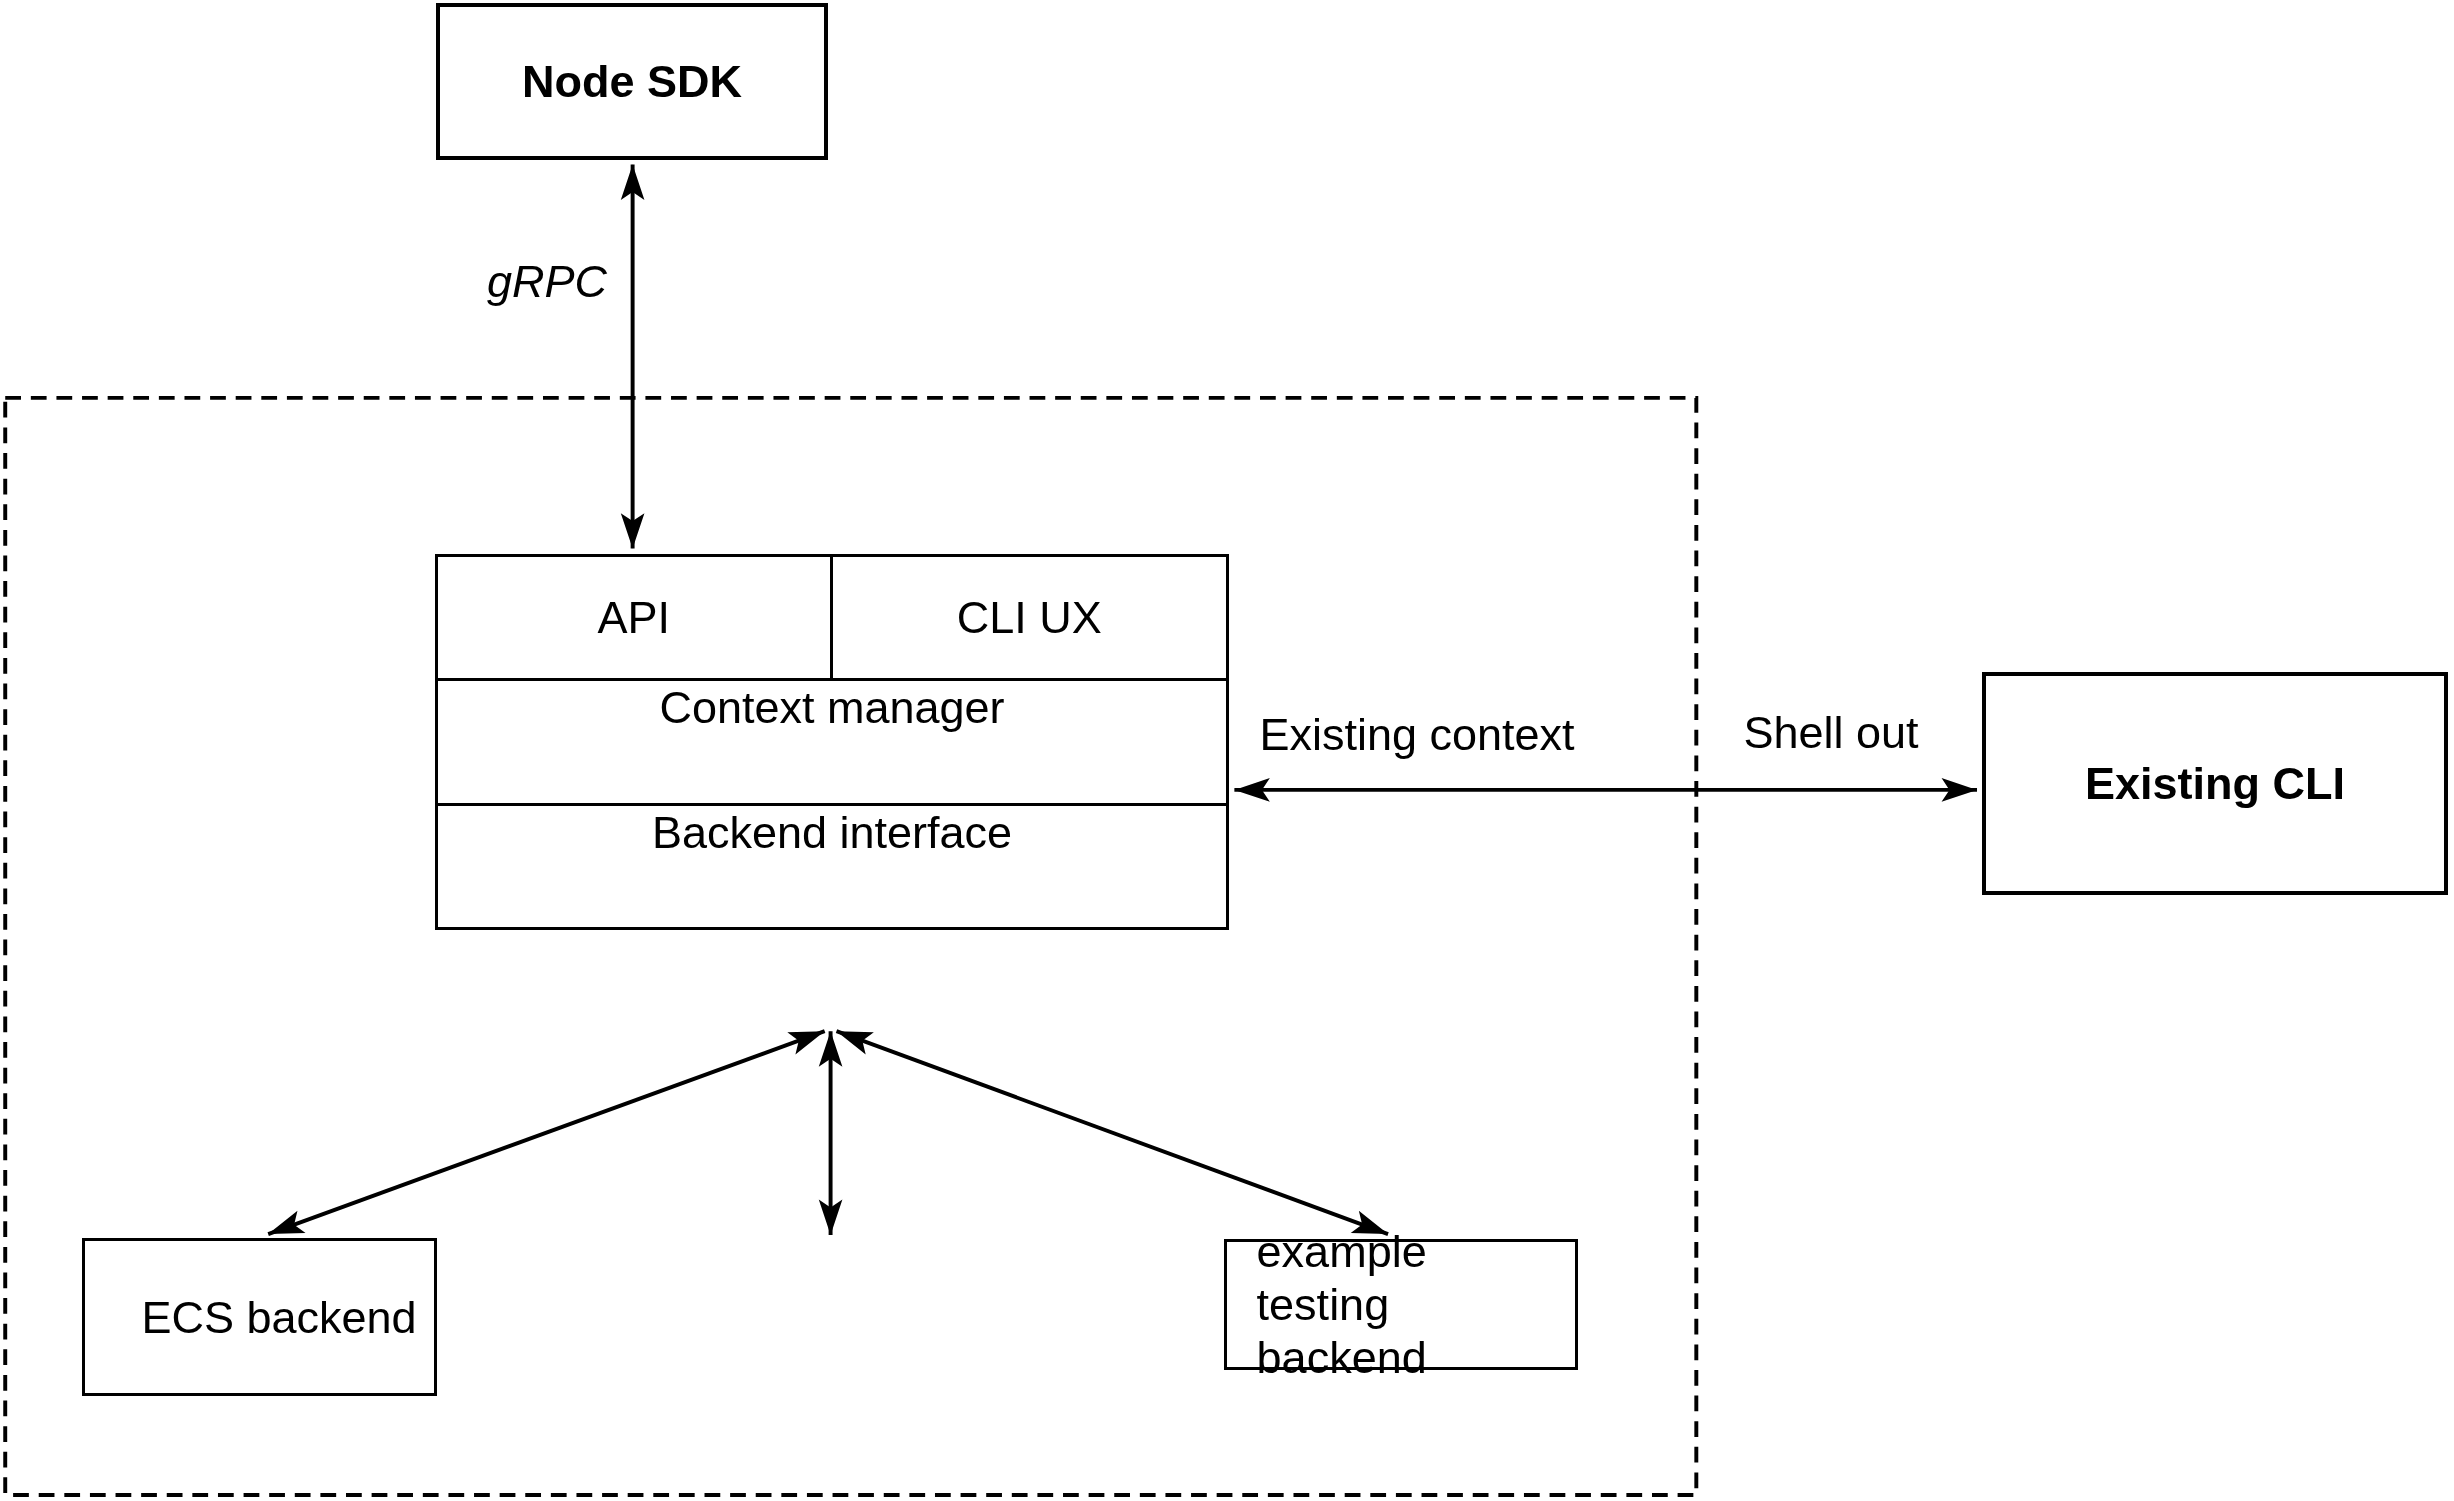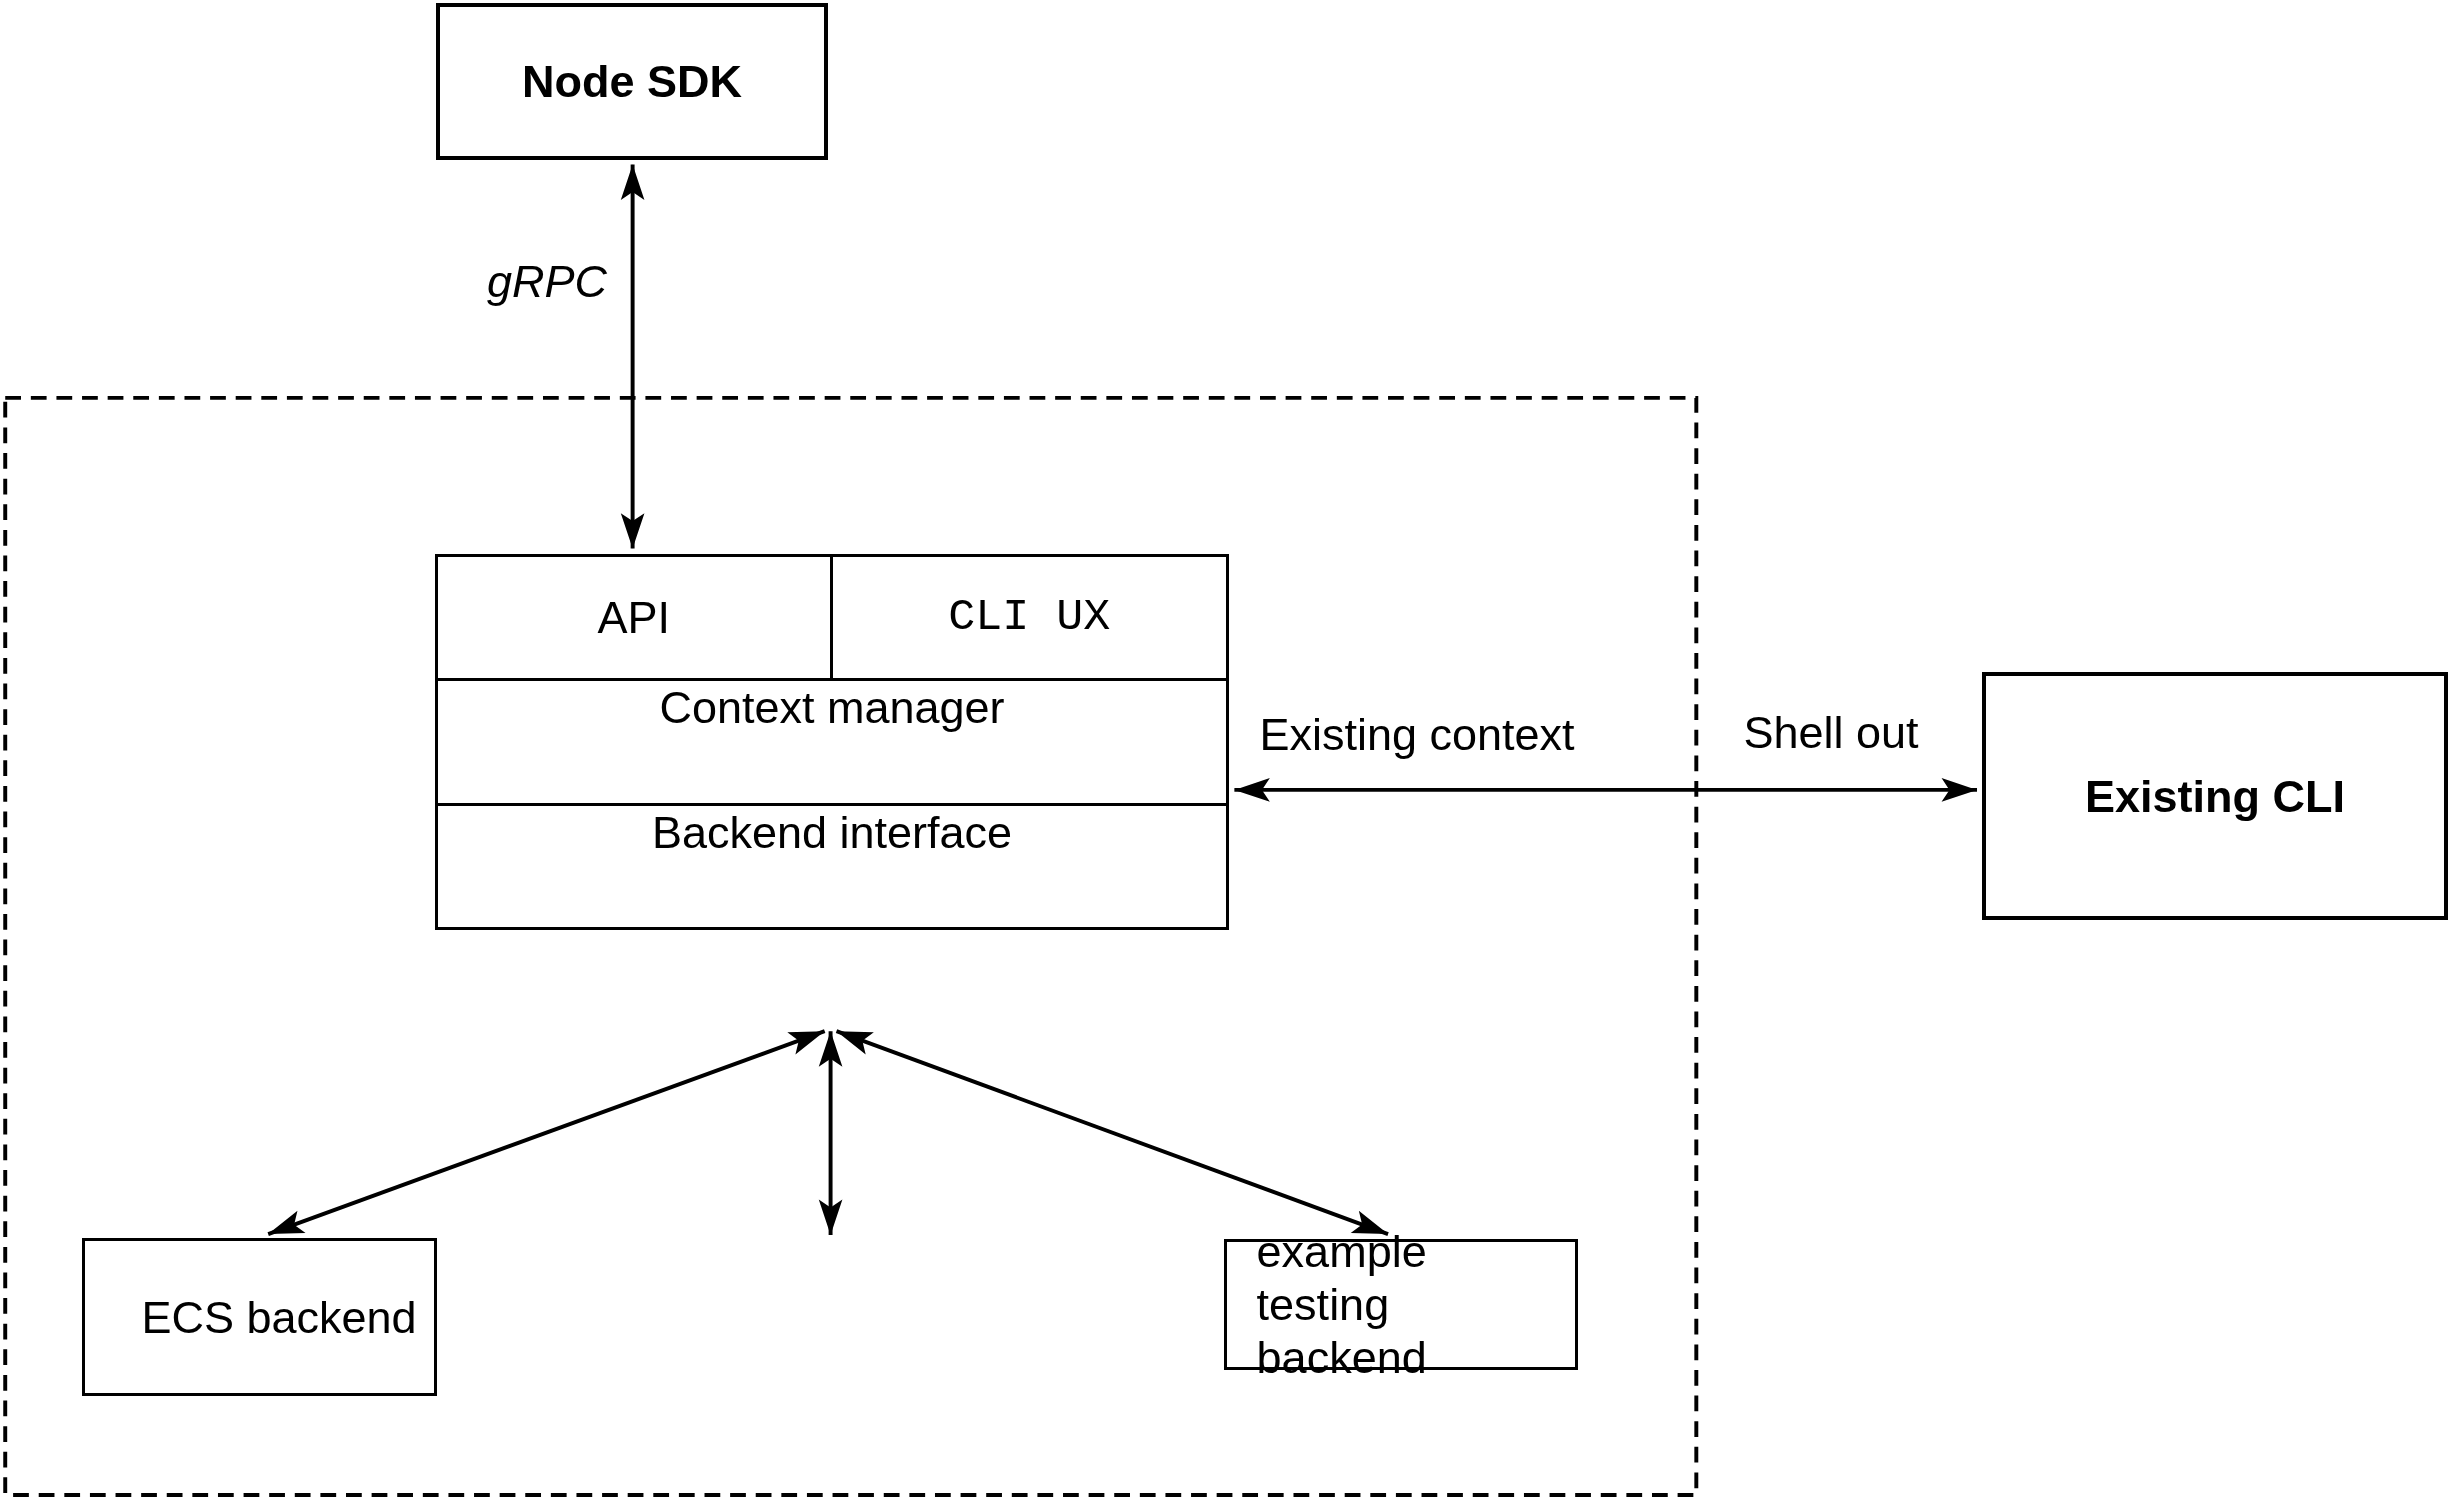--- a/index.html
+++ b/index.html
@@ -26,41 +26,41 @@
     box-sizing:border-box;
     background:var(--fill);
     border:3.9px solid var(--stroke);
     display:flex;align-items:center;justify-content:center;
     font-size:45px;line-height:53px;text-align:left;
   }
   .bold{border-width:4.9px;font-weight:bold;}
 
   
   #node-sdk{left:436px;top:3px;width:392px;height:157px;}
-  #existing-cli{left:1982px;top:672px;width:466px;height:248px;}
+  #existing-cli{left:1982px;top:672px;width:466px;height:223px;}
   #ecs-backend{left:82px;top:1238px;width:355px;height:158px;padding-left:39px;}
   #aci-backend{left:653px;top:1239px;width:355px;height:157px;}
   #example-backend{left:1224px;top:1239px;width:354px;height:131px;padding:0 29.6px;}
 
   
   #stack{
     position:absolute;left:435px;top:554px;width:794px;height:376px;
     box-sizing:border-box;border:3.9px solid var(--stroke);
     background:var(--fill);
     display:flex;flex-direction:column;
   }
   #stack .row{display:flex;align-items:flex-start;justify-content:center;
     font-size:45px;line-height:53px;}
   #stack .row-top{flex:156 0 0;display:flex;align-items:stretch;}
   #stack .row-mid{flex:157 0 0;border-top:3.9px solid var(--stroke);}
   #stack .row-bot{flex:156 0 0;border-top:3.9px solid var(--stroke);}
   #stack .cell{display:flex;align-items:center;justify-content:center;
     font-size:45px;line-height:53px;}
   #stack .cell-api{flex:396 0 0;border-right:3.9px solid var(--stroke);}
-  #stack .cell-cliux{flex:398 0 0;font-family:Liberation Mono, monospace;}
+  #stack .cell-cliux{flex:398 0 0;}
 
   
   .edge-label{
     position:absolute;font-size:45px;line-height:51px;white-space:nowrap;
     background:var(--bg);padding:0 3.9px;
   }
   #compose-label{
     position:absolute;left:7.9px;top:408px;
     font-size:47px;line-height:55px;font-weight:bold;white-space:nowrap;
   }

